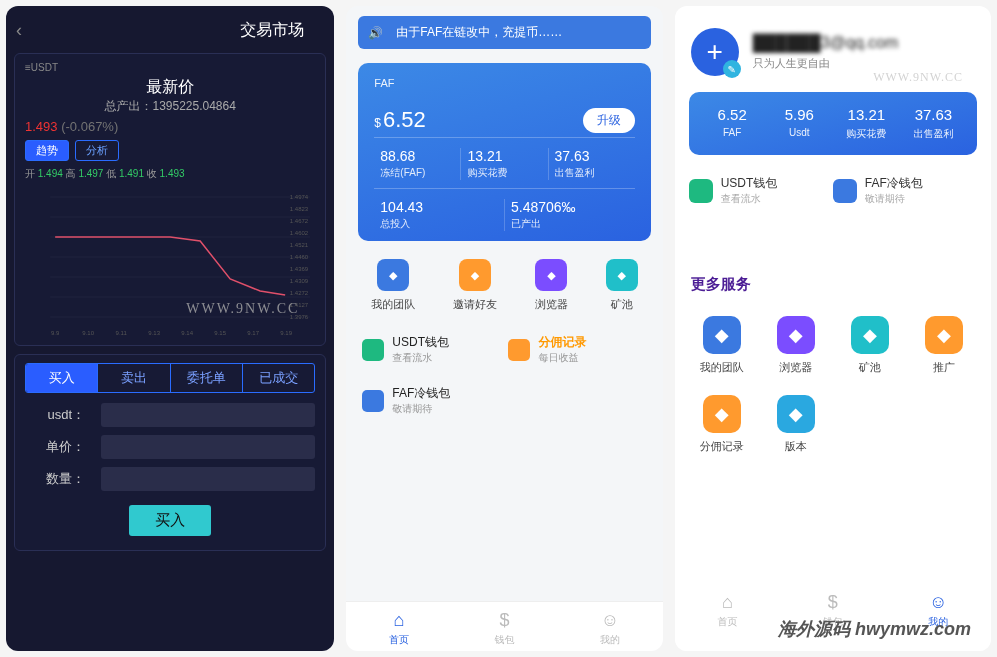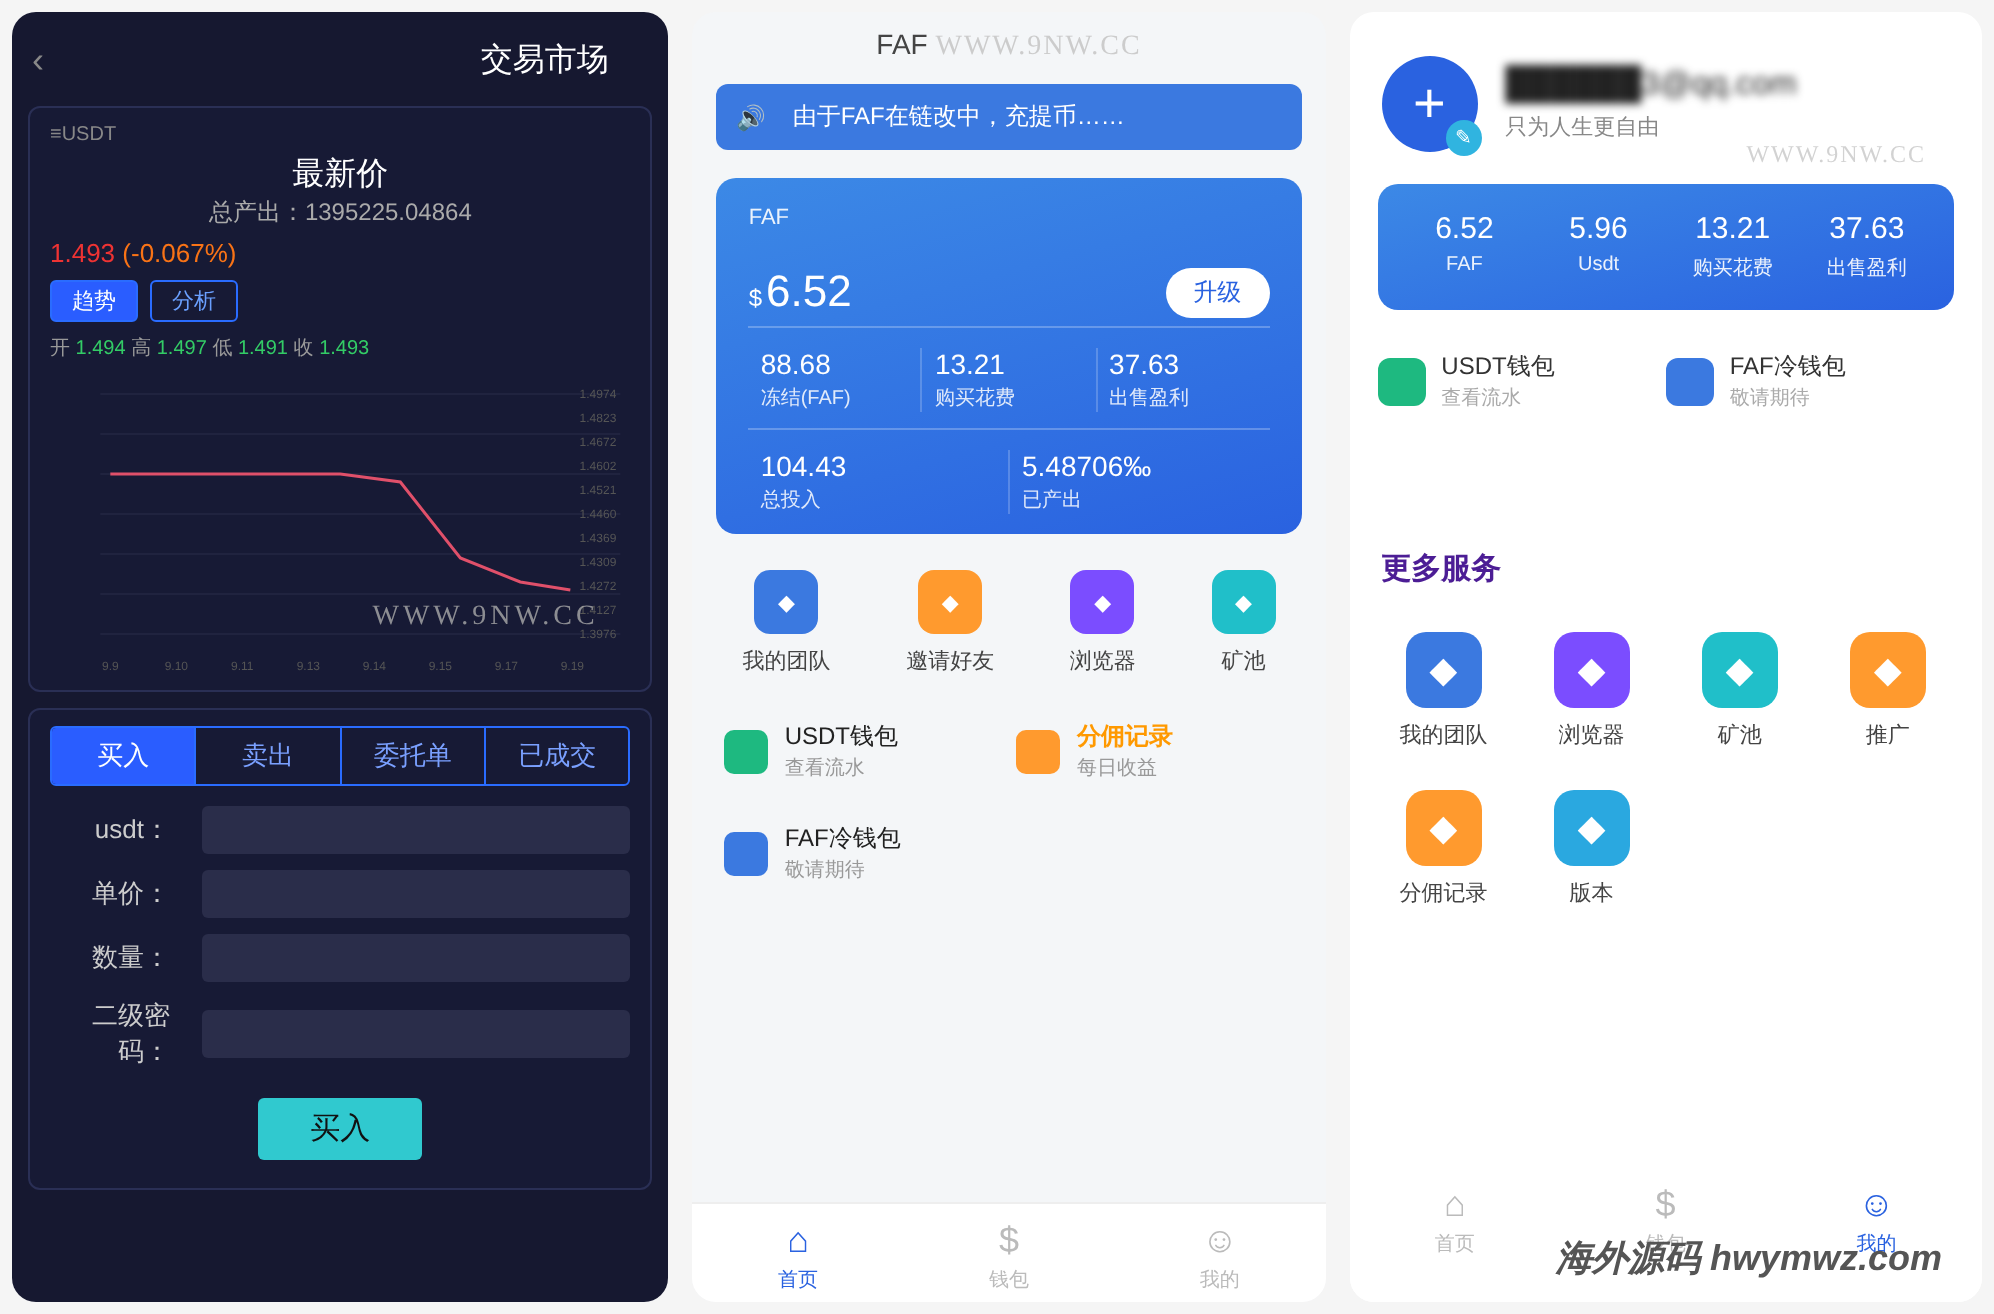--- a/index.html
+++ b/index.html
@@ -10,21 +10,21 @@
 .p1 { background: #161830; color: #bbb; padding: 6px; }
 .p1-top { display: flex; align-items: center; padding: 8px 4px; color: #fff; font-size: 16px; }
 .p1-back { width: 20px; font-size: 18px; color: #888; }
 .p1-title { flex: 1; text-align: right; padding-right: 20px; }
 .p1-panel { border: 1px solid #2a2f55; border-radius: 6px; margin: 4px 2px; padding: 8px 10px; background: #171a35; }
 .p1-usdt { color: #888; font-size: 10px; }
 .p1-row { display: flex; justify-content: space-between; align-items: center; margin: 4px 0; flex-direction: column; }
 .p1-latest-lbl { color: #fff; font-size: 16px; }
 .p1-total { color: #aaa; font-size: 12px; }
 .p1-price { color: #e33; font-size: 13px; margin: 4px 0; }
-.p1-pct { color: #f97316; }
+.p1-pct { color: #737373; }
 .p1-seg { display: flex; gap: 6px; margin: 6px 0; }
 .p1-seg-btn { border: 1px solid #2a6cff; color: #6aa0ff; border-radius: 3px; padding: 2px 10px; font-size: 11px; }
 .p1-seg-btn.active { background: #2a5dff; color: #fff; }
 .p1-ohlc { font-size: 10px; color: #999; margin-bottom: 6px; }
 .p1-ohlc .g { color: #3c6; }
 .p1-chart { height: 150px; position: relative; }
 .p1-wm { position: absolute; bottom: 20px; right: 16px; color: #aaa; font-family: serif; font-size: 14px; letter-spacing: 2px; opacity: .8; pointer-events: none; }
 .p1-tabs { display: flex; border: 1px solid #2a6cff; border-radius: 3px; overflow: hidden; margin-bottom: 10px; }
 .p1-tab { flex: 1; text-align: center; padding: 5px 4px; color: #7aa0ff; font-size: 13px; border-right: 1px solid #2a6cff; }
 .p1-tab:last-child { border-right: none; }
@@ -175,33 +175,25 @@
         <input style="">
       </div>
     <div class="p1-field">
         <label>单价：</label>
         <input style="">
       </div>
     <div class="p1-field">
         <label>数量：</label>
         <input style="">
       </div>
-    <div class="p1-field">
-        <label>二级密码：</label>
-        <input type="password" style="">
-      </div>
     <button class="p1-buy">买入</button>
   </div>
 </div>
 
 <div class="phone p2">
-  <div class="p2-top">
-    <span>FAF</span>
-    <span style="color:#ccc;font-family:serif;letter-spacing:1px;">WWW.9NW.CC</span>
-  </div>
   <div class="p2-notice">
     <span class="p2-speaker">🔊</span>
     <span>由于FAF在链改中，充提币……</span>
   </div>
 
   <div class="p2-card">
     <div class="p2-faf">FAF</div>
     <div class="p2-rate-row">
       <div class="p2-rate"><small>$</small><span>6.52</span></div>
       <div class="p2-up">升级</div>

